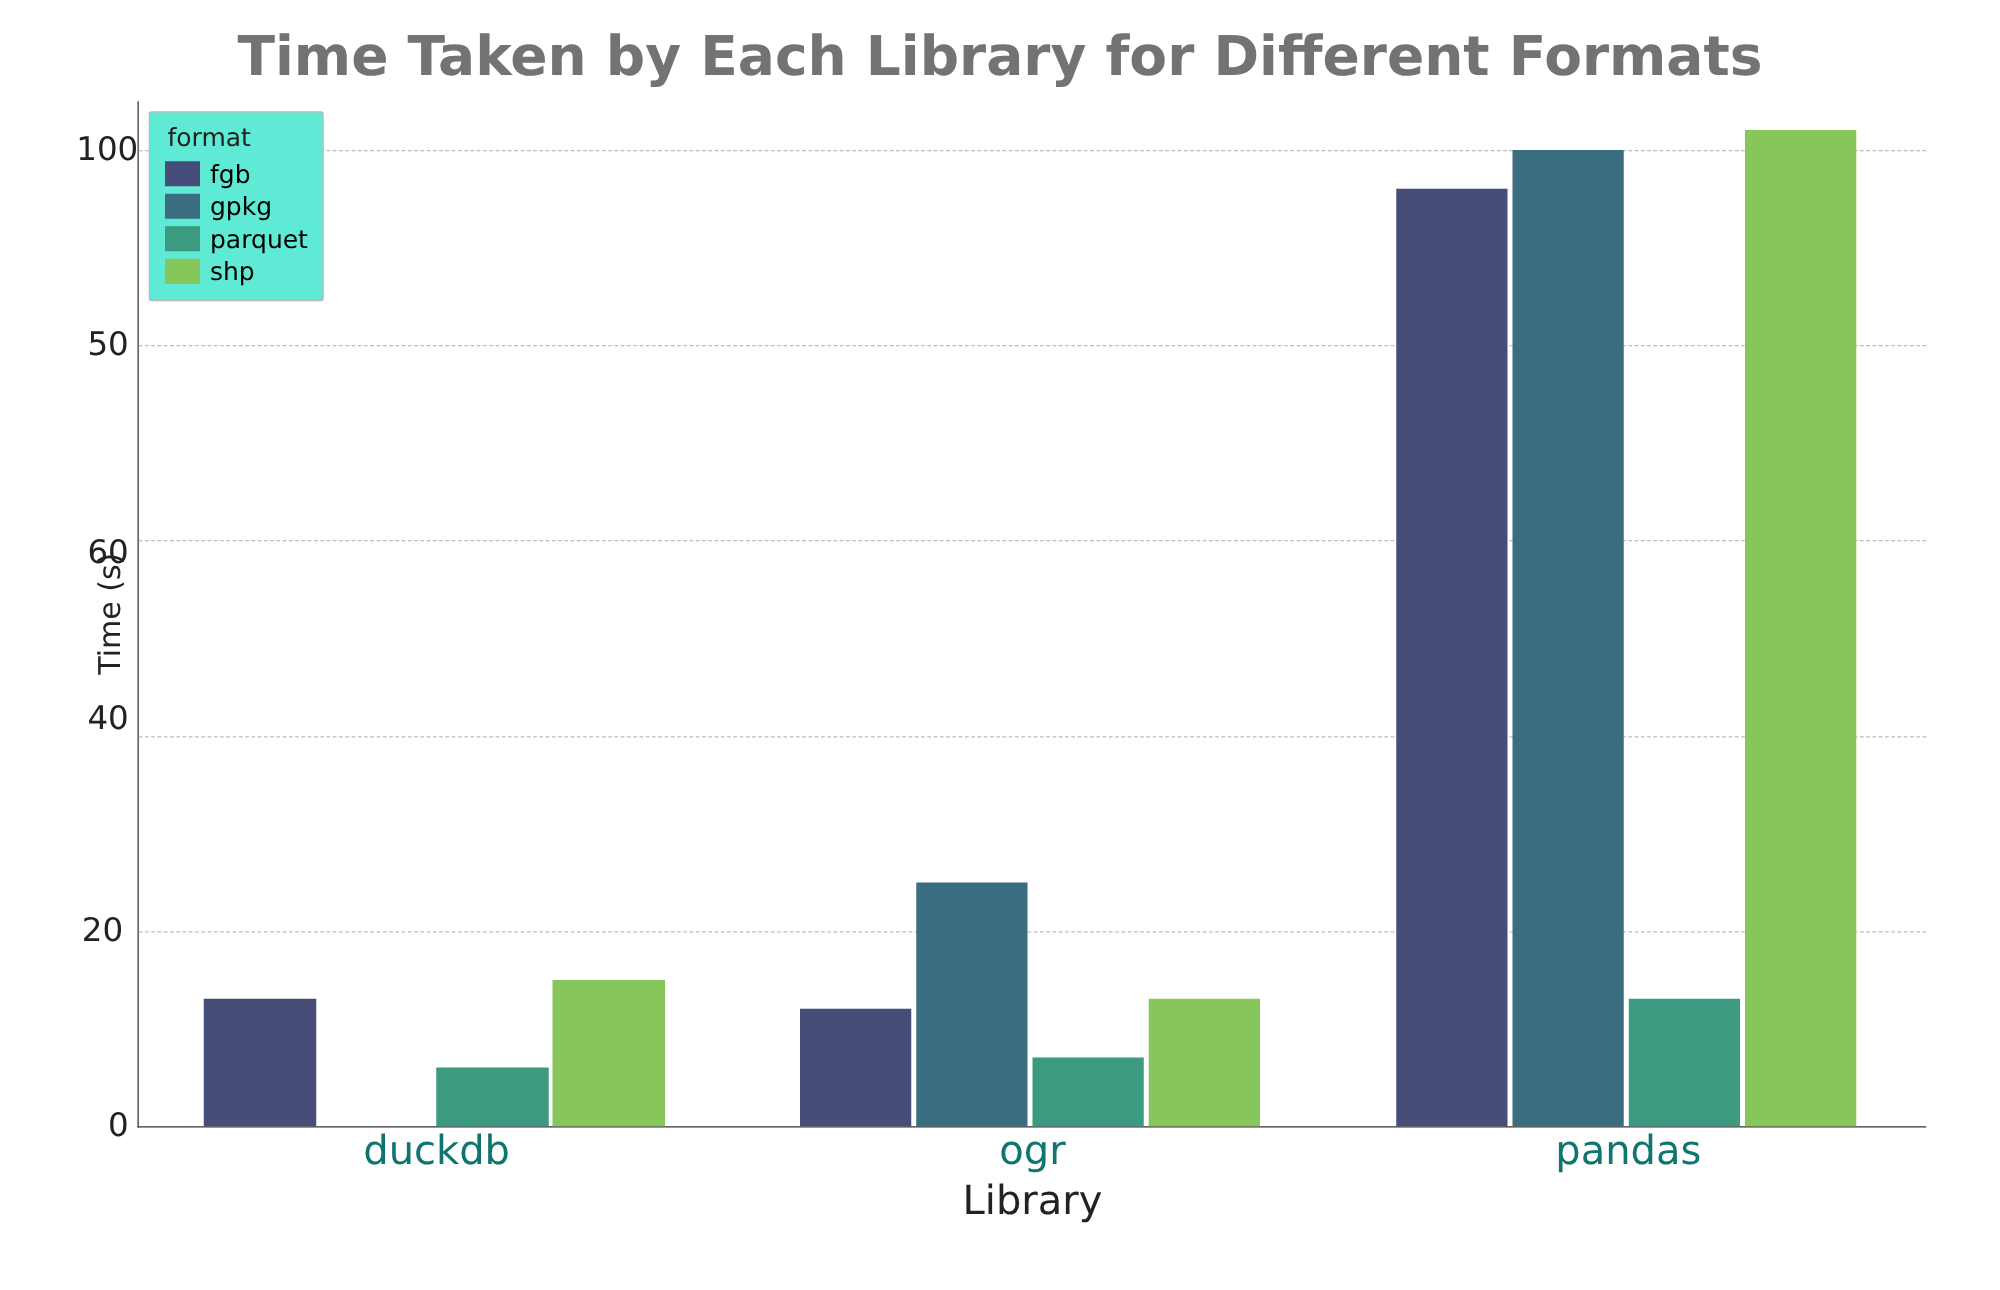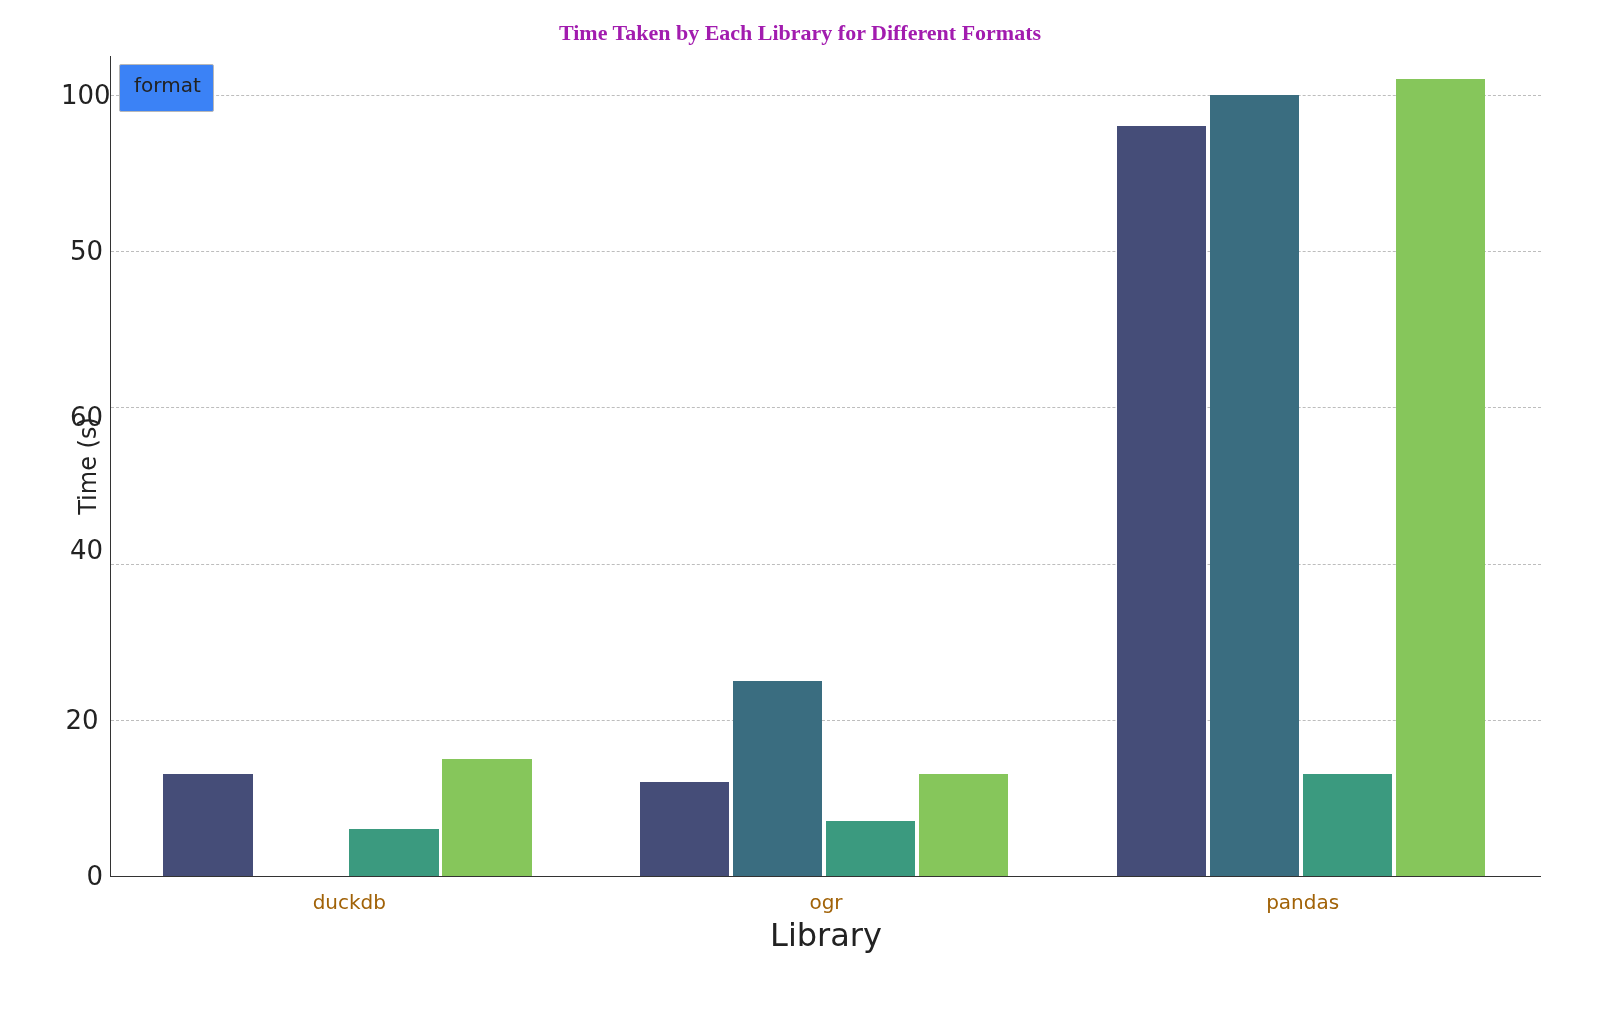--- a/index.html
+++ b/index.html
@@ -8,25 +8,24 @@
     font-family: "DejaVu Sans", "Helvetica Neue", Arial, sans-serif;
     background: #fff;
   }
   .chart-container {
     width: 1560px;
     height: 992px;
     position: relative;
   }
   .title {
     text-align: center;
-    font-size: 22px;
+    font-size: 44px;
     font-weight: 600;
-    color: #a21caf;
+    color: #737373;
     margin: 0 0 8px 0;
-    font-family: Liberation Serif, serif;
   }
   .plot-area {
     position: relative;
     margin-left: 90px;
     margin-top: 10px;
     width: 1430px;
     height: 820px;
     border-left: 1.5px solid #333;
     border-bottom: 1.5px solid #333;
   }
@@ -41,22 +40,22 @@
     left: -50px;
     width: 42px;
     text-align: right;
     font-size: 26px;
     color: #222;
     transform: translateY(-50%);
   }
   .x-tick {
     position: absolute;
     bottom: -38px;
-    font-size: 20px;
-    color: #a16207;
+    font-size: 32px;
+    color: #0f766e;
     transform: translateX(-50%);
   }
   .ylabel {
     position: absolute;
     left: -72px;
     top: 50%;
     transform: translateY(-50%) rotate(-90deg);
     transform-origin: center;
     font-size: 24px;
     color: #222;
@@ -71,21 +70,21 @@
     color: #222;
   }
   .bar {
     position: absolute;
     bottom: 0;
   }
   .legend {
     position: absolute;
     top: 8px;
     left: 8px;
-    background: #3b82f6;
+    background: #5eead4;
     border: 1.2px solid #b8b8b8;
     border-radius: 2px;
     padding: 8px 12px 10px 12px;
     font-size: 20px;
     z-index: 10;
   }
   .legend-title {
     font-size: 20px;
     color: #222;
     margin-bottom: 4px;
@@ -107,20 +106,38 @@
 <body>
 
 <div class="chart-container">
   <h1 class="title">Time Taken by Each Library for Different Formats</h1>
   <div class="plot-area">
     <div class="ylabel">Time (s)</div>
     <div class="xlabel">Library</div>
 
     <div class="legend">
       <div class="legend-title">format</div>
+      <div id="legend-items">
+          <div class="legend-item">
+            <div class="legend-swatch" style="background: rgb(69, 77, 120);"></div>
+            <span>fgb</span>
+          </div>
+          <div class="legend-item">
+            <div class="legend-swatch" style="background: rgb(58, 109, 128);"></div>
+            <span>gpkg</span>
+          </div>
+          <div class="legend-item">
+            <div class="legend-swatch" style="background: rgb(59, 154, 127);"></div>
+            <span>parquet</span>
+          </div>
+          <div class="legend-item">
+            <div class="legend-swatch" style="background: rgb(134, 198, 91);"></div>
+            <span>shp</span>
+          </div>
+        </div>
     </div>
 
     <div id="grid-lines">
         <div class="grid-line" style="top: 663.81px;"></div>
         <div class="grid-line" style="top: 507.619px;"></div>
         <div class="grid-line" style="top: 351.429px;"></div>
         <div class="grid-line" style="top: 195.238px;"></div>
         <div class="grid-line" style="top: 39.0476px;"></div>
       </div>
     <div id="y-ticks">

